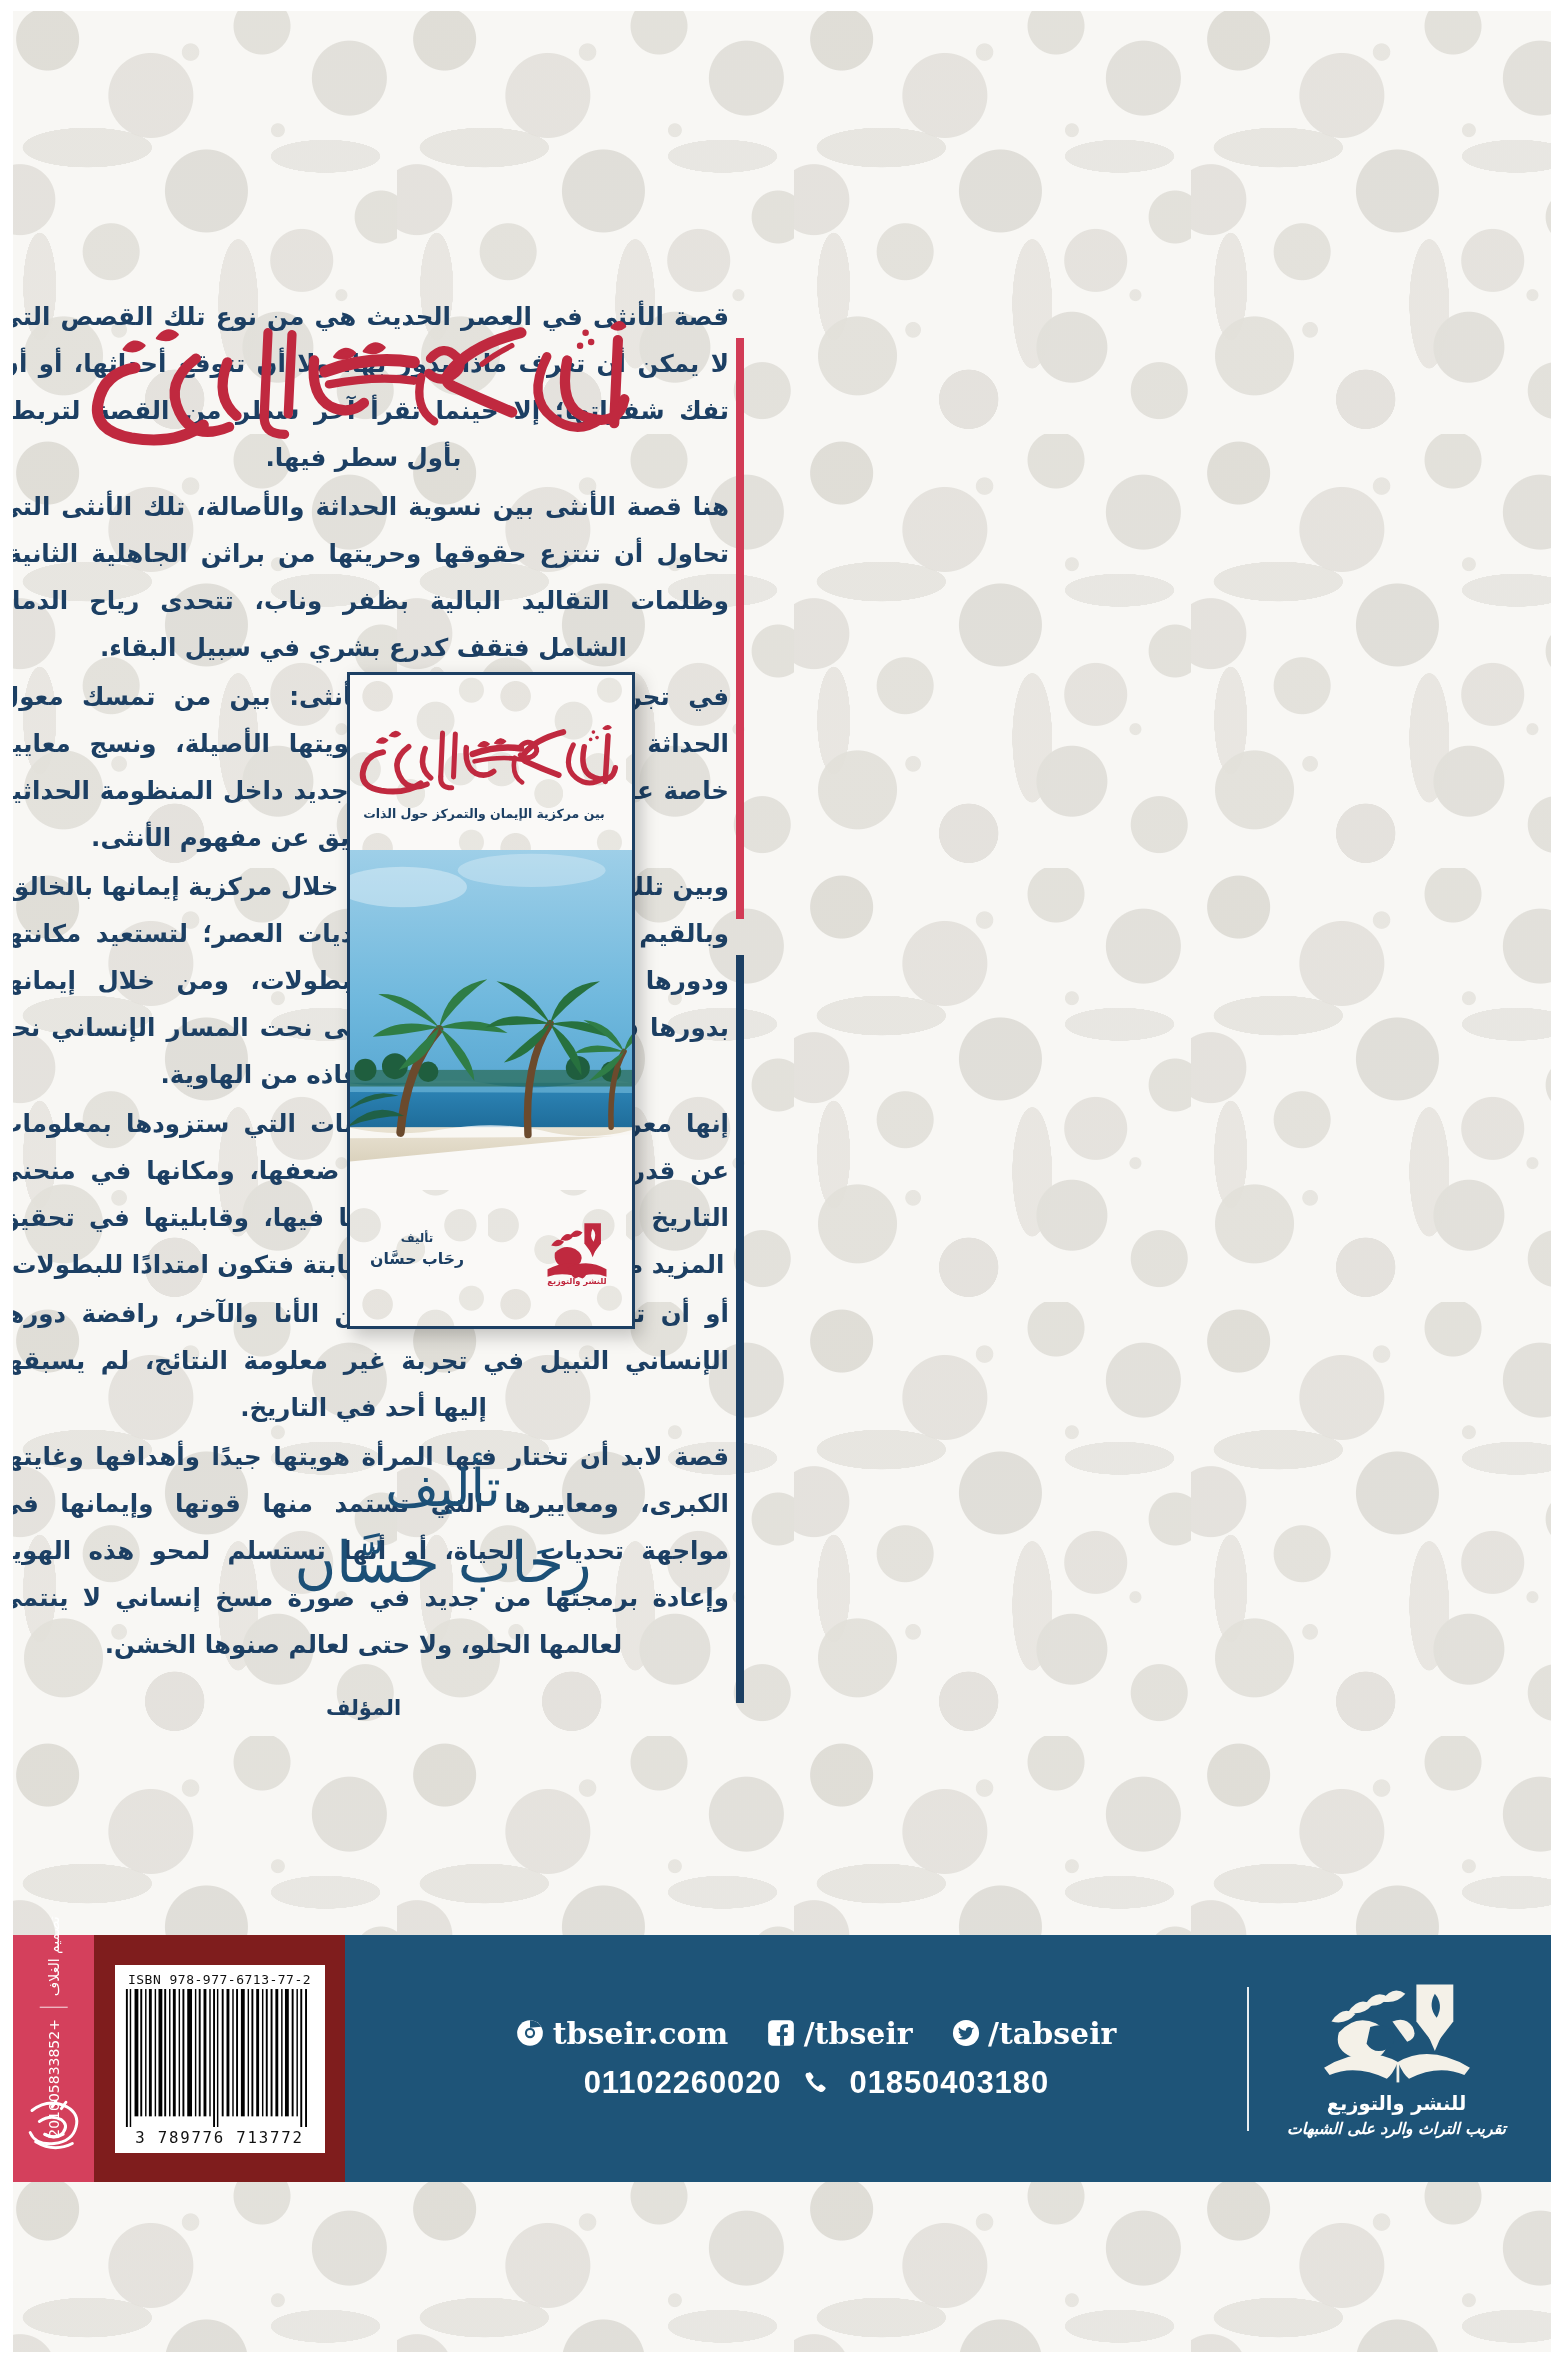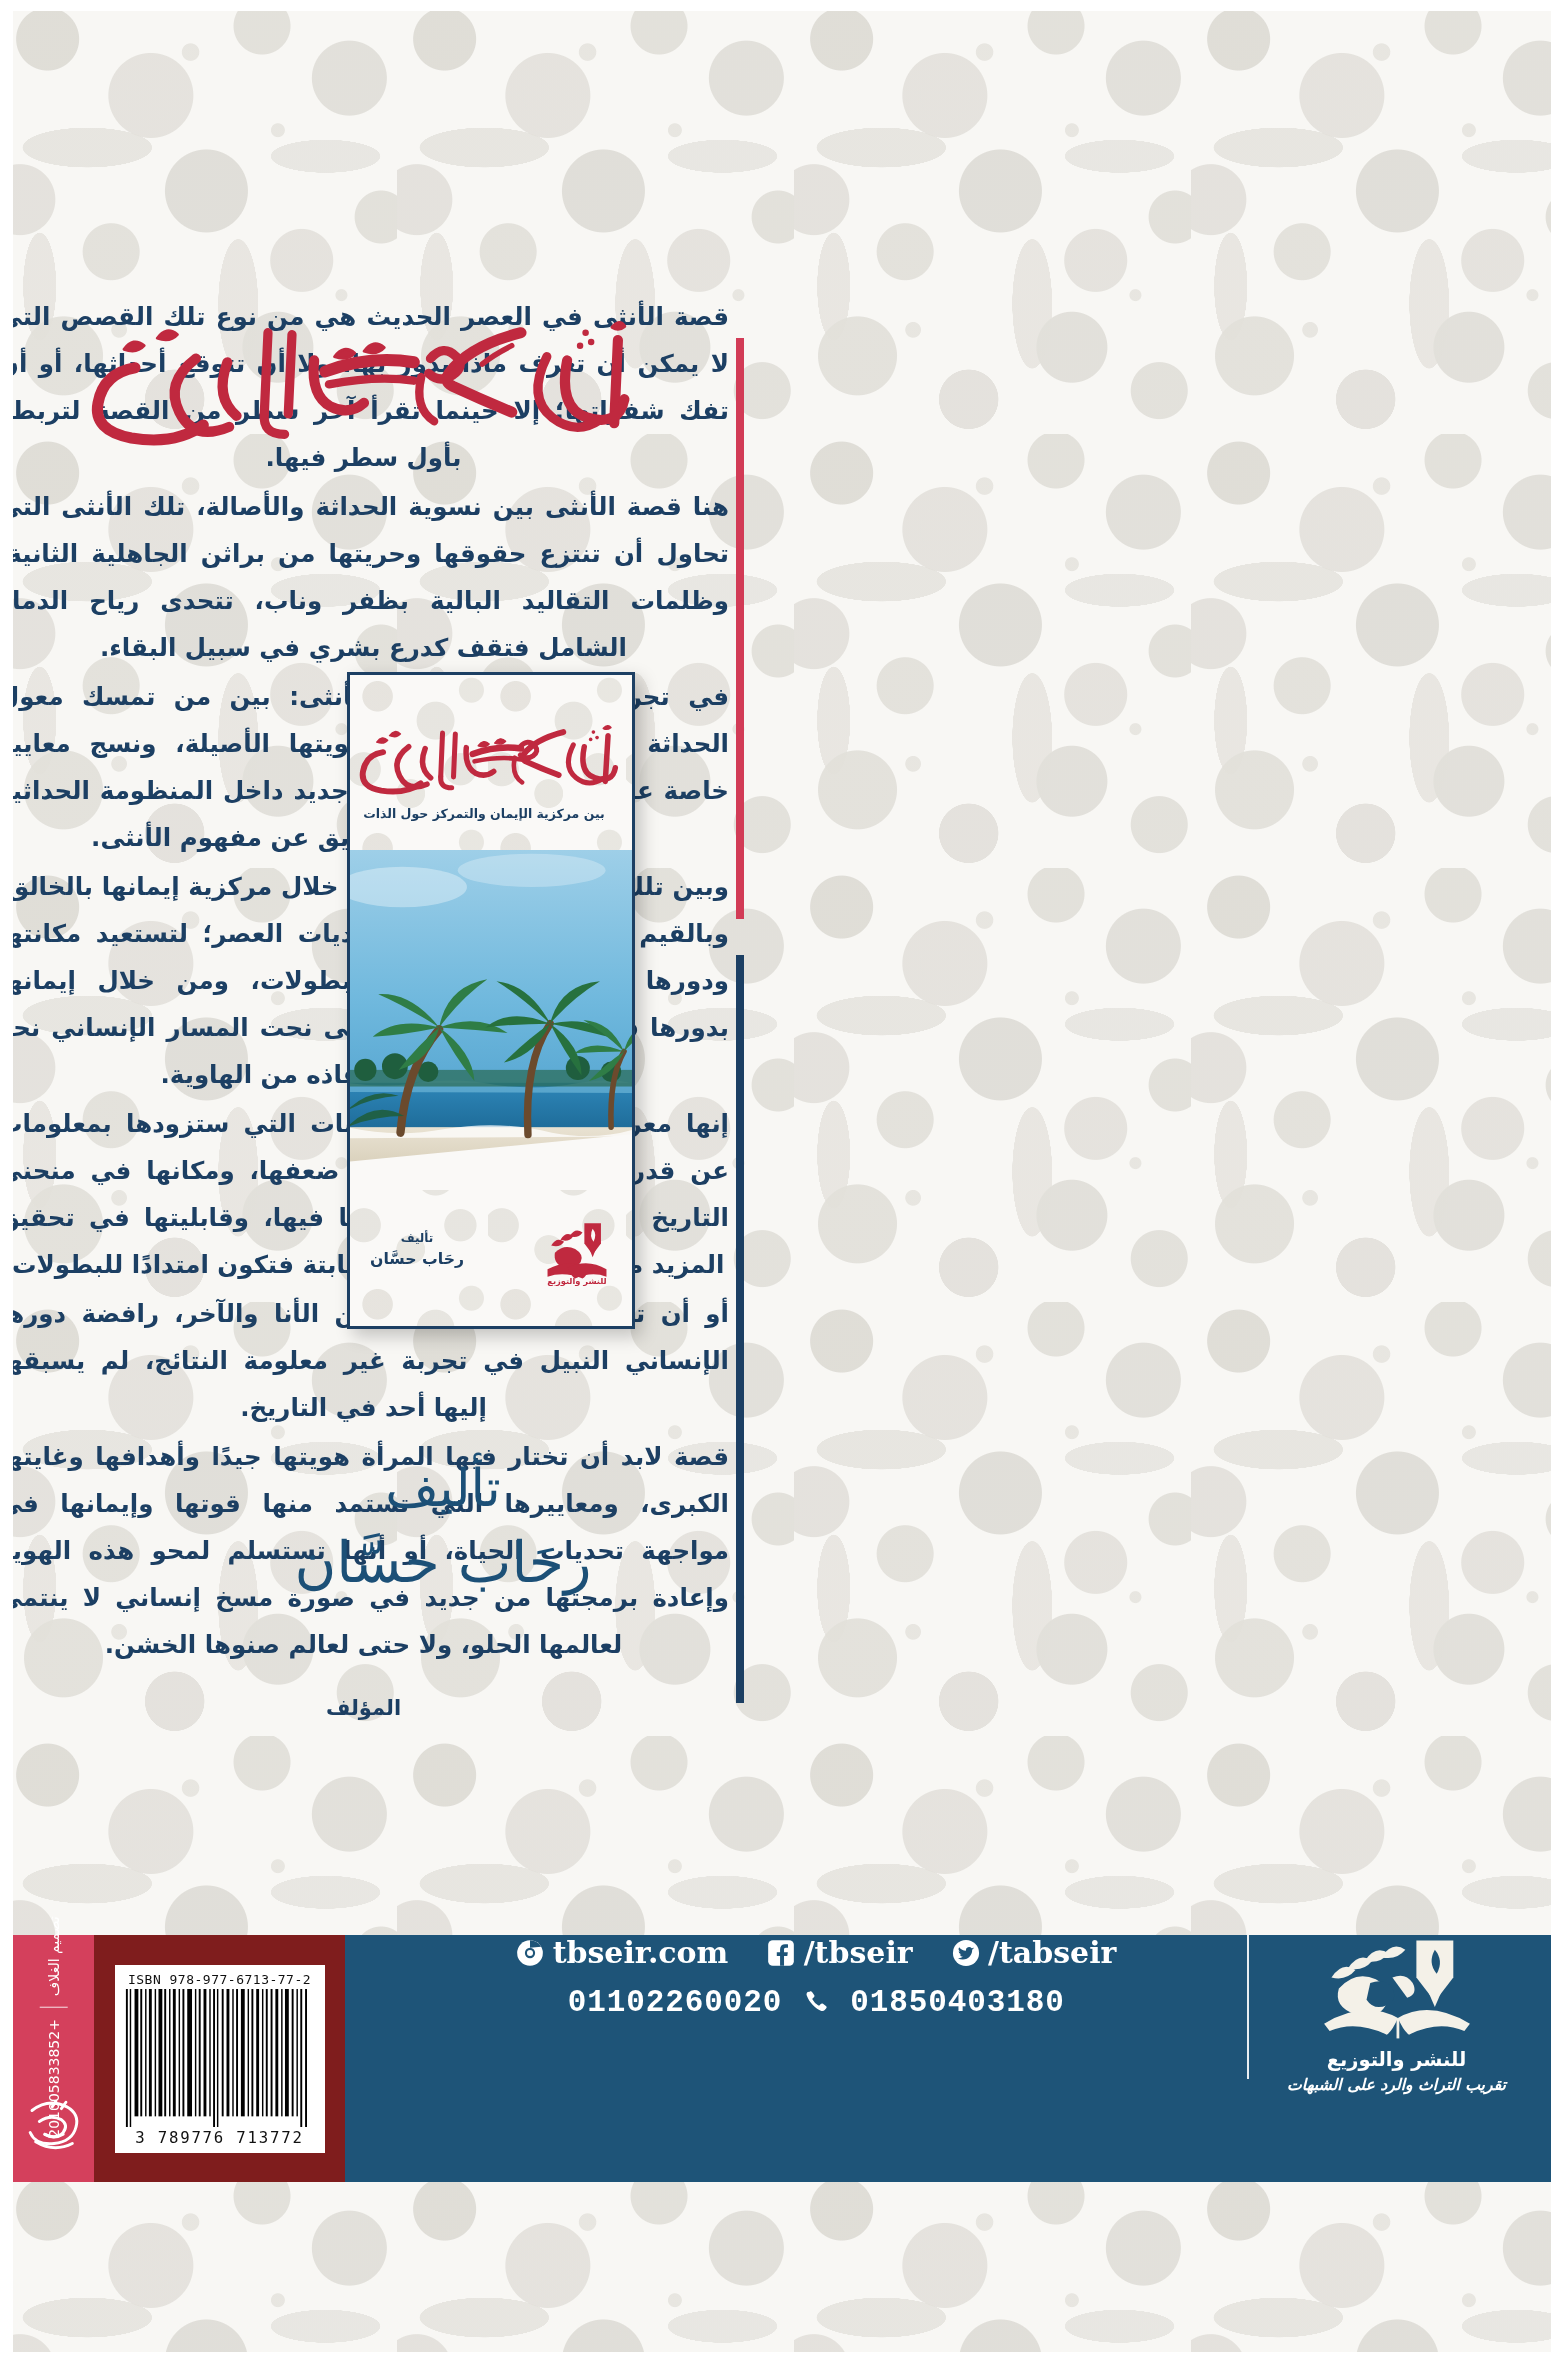--- a/index.html
+++ b/index.html
@@ -305,21 +305,21 @@
     font-size: 15.7px;
     color: #111;
     letter-spacing: 1.8px;
     margin-top: 0.9px;
   }
 
   .footer-blue {
     flex: 1;
     background: #1e5478;
     display: flex;
-    align-items: flex-start;
+    align-items: center;
     justify-content: space-between;
     padding: 0 31px 0 46px;
     direction: ltr;
   }
   .contact-col {
     flex: 1;
     display: flex;
     flex-direction: column;
     align-items: center;
     gap: 14.8px;
@@ -334,21 +334,21 @@
     font-family: "DejaVu Serif", "Liberation Serif", serif;
   }
   .social-item { display: flex; align-items: center; gap: 8.3px; }
   .social-item svg { width: 28px; height: 28px; flex: none; }
   .phone-row {
     display: flex;
     align-items: center;
     gap: 20px;
     font-size: 31px;
     font-weight: bold;
-    font-family: Liberation Mono, monospace;
+    font-family: Liberation Sans, sans-serif;
     letter-spacing: 0.9px;
   }
   .phone-row svg { width: 28px; height: 28px; }
 
   .pub-divider {
     width: 1.8px; height: 144px; background: #ffffff; opacity: .9;
     margin: 0 24px 0 5.5px; flex: none;
   }
   .pub-block {
     display: flex; flex-direction: column; align-items: center;

